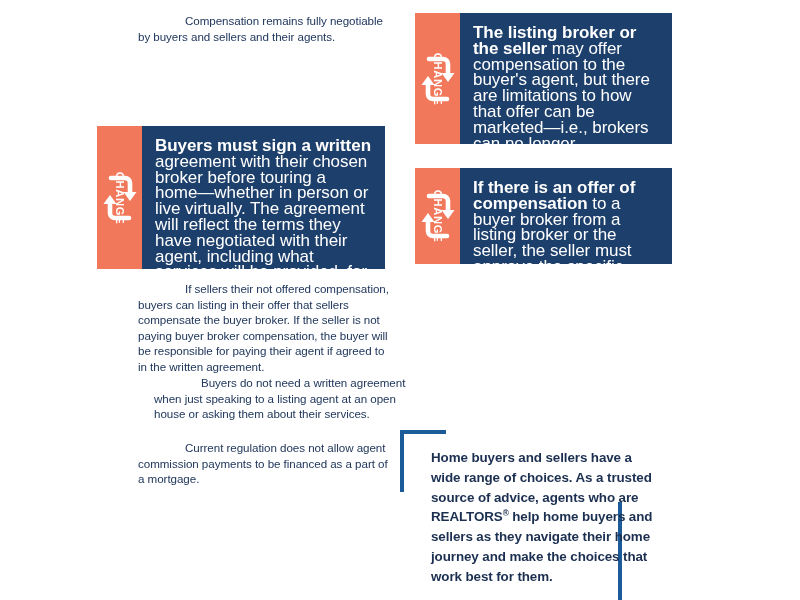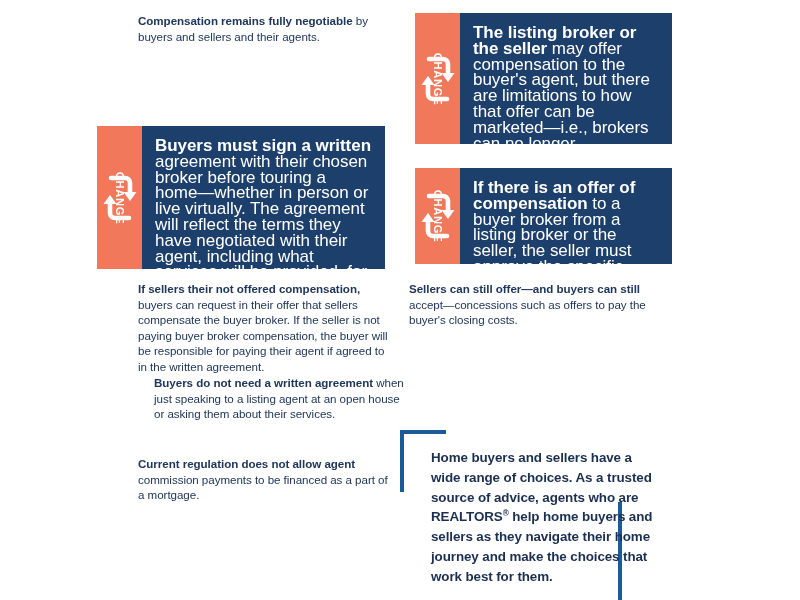--- a/index.html
+++ b/index.html
@@ -24,21 +24,22 @@
 
   
   .para {
     position: absolute;
     font-size: 11.6px;
     line-height: 15.6px;
     color: #20375c;
     letter-spacing: -0.05px;
   }
   .para .lead {
-    font-weight: bold;
+    font-weight: normal;
+    margin-left: 47px;
   }
 
   .col-left { width: 252px; }
   .col-right { width: 258px; }
 
   
   .change-box {
     position: absolute;
     display: flex;
     background: #1d3f6b;
@@ -133,34 +134,31 @@
 <body>
 
 <div class="canvas">
 
   <div class="para col-left" style="left:138px; top:13px;">
     <span class="lead">Compensation remains fully negotiable</span><span> by buyers and sellers and their agents.</span>
   </div>
 
 
   <div class="para col-left" style="left:138px; top:281px;">
-    <span class="lead">If sellers their not offered compensation,</span><span> buyers can request in their offer that sellers compensate the buyer broker. If the seller is not paying buyer broker compensation, the buyer will be responsible for paying their agent if agreed to in the written agreement.</span>
+    <span class="lead">If sellers their not offered compensation,</span><span> buyers can listing in their offer that sellers compensate the buyer broker. If the seller is not paying buyer broker compensation, the buyer will be responsible for paying their agent if agreed to in the written agreement.</span>
   </div>
 
   <div class="para col-left" style="left:154px; top:375px;">
     <span class="lead">Buyers do not need a written agreement</span><span> when just speaking to a listing agent at an open house or asking them about their services.</span>
   </div>
 
-  <div class="para col-left" style="left:138px; top:456px;">
+  <div class="para col-left" style="left:138px; top:440px;">
     <span class="lead">Current regulation does not allow agent</span><span> commission payments to be financed as a part of a mortgage.</span>
   </div>
 
-  <div class="para col-right" style="left:409px; top:281px;">
-    <span class="lead">Sellers can still offer—and buyers can still</span><span> accept—concessions such as offers to pay the buyer's closing costs.</span>
-  </div>
 
 
 
   <div class="change-box" style="left:415px; top:13px; width:257px; height:131px;">
     <div class="change-tab">
       <svg class="cycle-icon" viewBox="0 0 44 74" fill="none">
         <path d="M13 17 H27 a5 5 0 0 1 5 5 V33" stroke="#ffffff" stroke-width="4.6" stroke-linecap="round" fill="none"></path>
         <path d="M25.5 31 L32 40 L38.5 31 Z" fill="#ffffff"></path>
         <path d="M31 57 H17 a5 5 0 0 1 -5 -5 V41" stroke="#ffffff" stroke-width="4.6" stroke-linecap="round" fill="none"></path>
         <path d="M5.5 43 L12 34 L18.5 43 Z" fill="#ffffff"></path>

